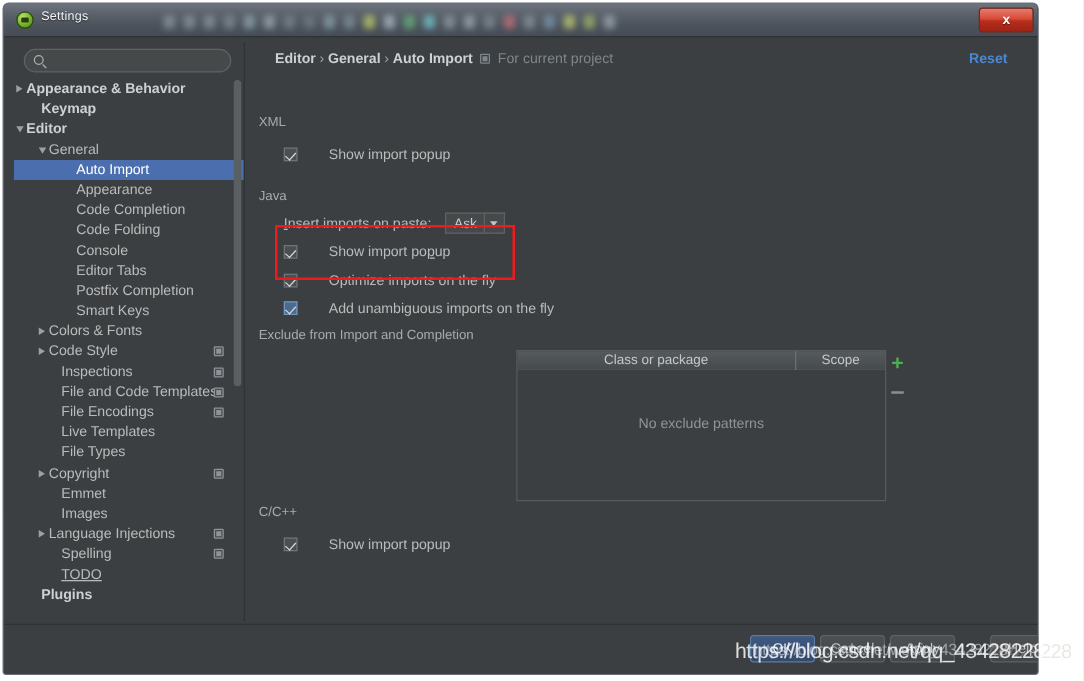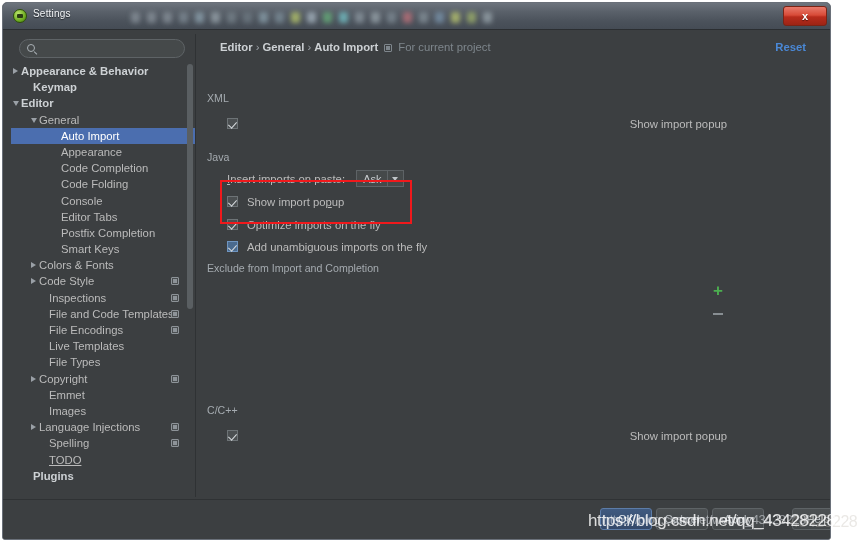--- a/index.html
+++ b/index.html
@@ -296,26 +296,25 @@
     position: absolute;
     left: 0; right: 0; top: 6px;
     height: 1px;
     background: #4e5254;
     z-index: -1;
   }
 
   .cbrow {
     position: relative;
     height: 20px;
-    padding-left: 20px;
+    padding-left: 36px;
     font-size: 11.3px;
     color: #bbbbbb;
     line-height: 20px;
     white-space: nowrap;
-    text-align: right;
   }
   .cbox {
     position: absolute;
     left: 0; top: 4px;
     width: 11px; height: 11px;
     background: #4b4f51;
     border: 1px solid #6d7376;
     box-sizing: border-box;
   }
   .cbox.focused {
@@ -705,20 +704,27 @@
         <span>Add unambiguous imports on the fly</span>
       </div>
 
       <div class="group" style="top:228px">
         <div class="group-head">
           <span class="gline"></span>
           <span class="gt">Exclude from Import and Completion</span>
         </div>
       </div>
 
+      <div id="exclude-table">
+        <div id="table-header">
+          <div class="th" id="th-class">Class or package</div>
+          <div class="th" id="th-scope">Scope</div>
+        </div>
+        <div id="table-empty">No exclude patterns</div>
+      </div>
 
       <div id="table-actions">
         <div id="add-button">+</div>
         <div id="remove-button"></div>
       </div>
 
       <div class="group" style="top:370px">
         <div class="group-head">
           <span class="gline"></span>
           <span class="gt">C/C++</span>

